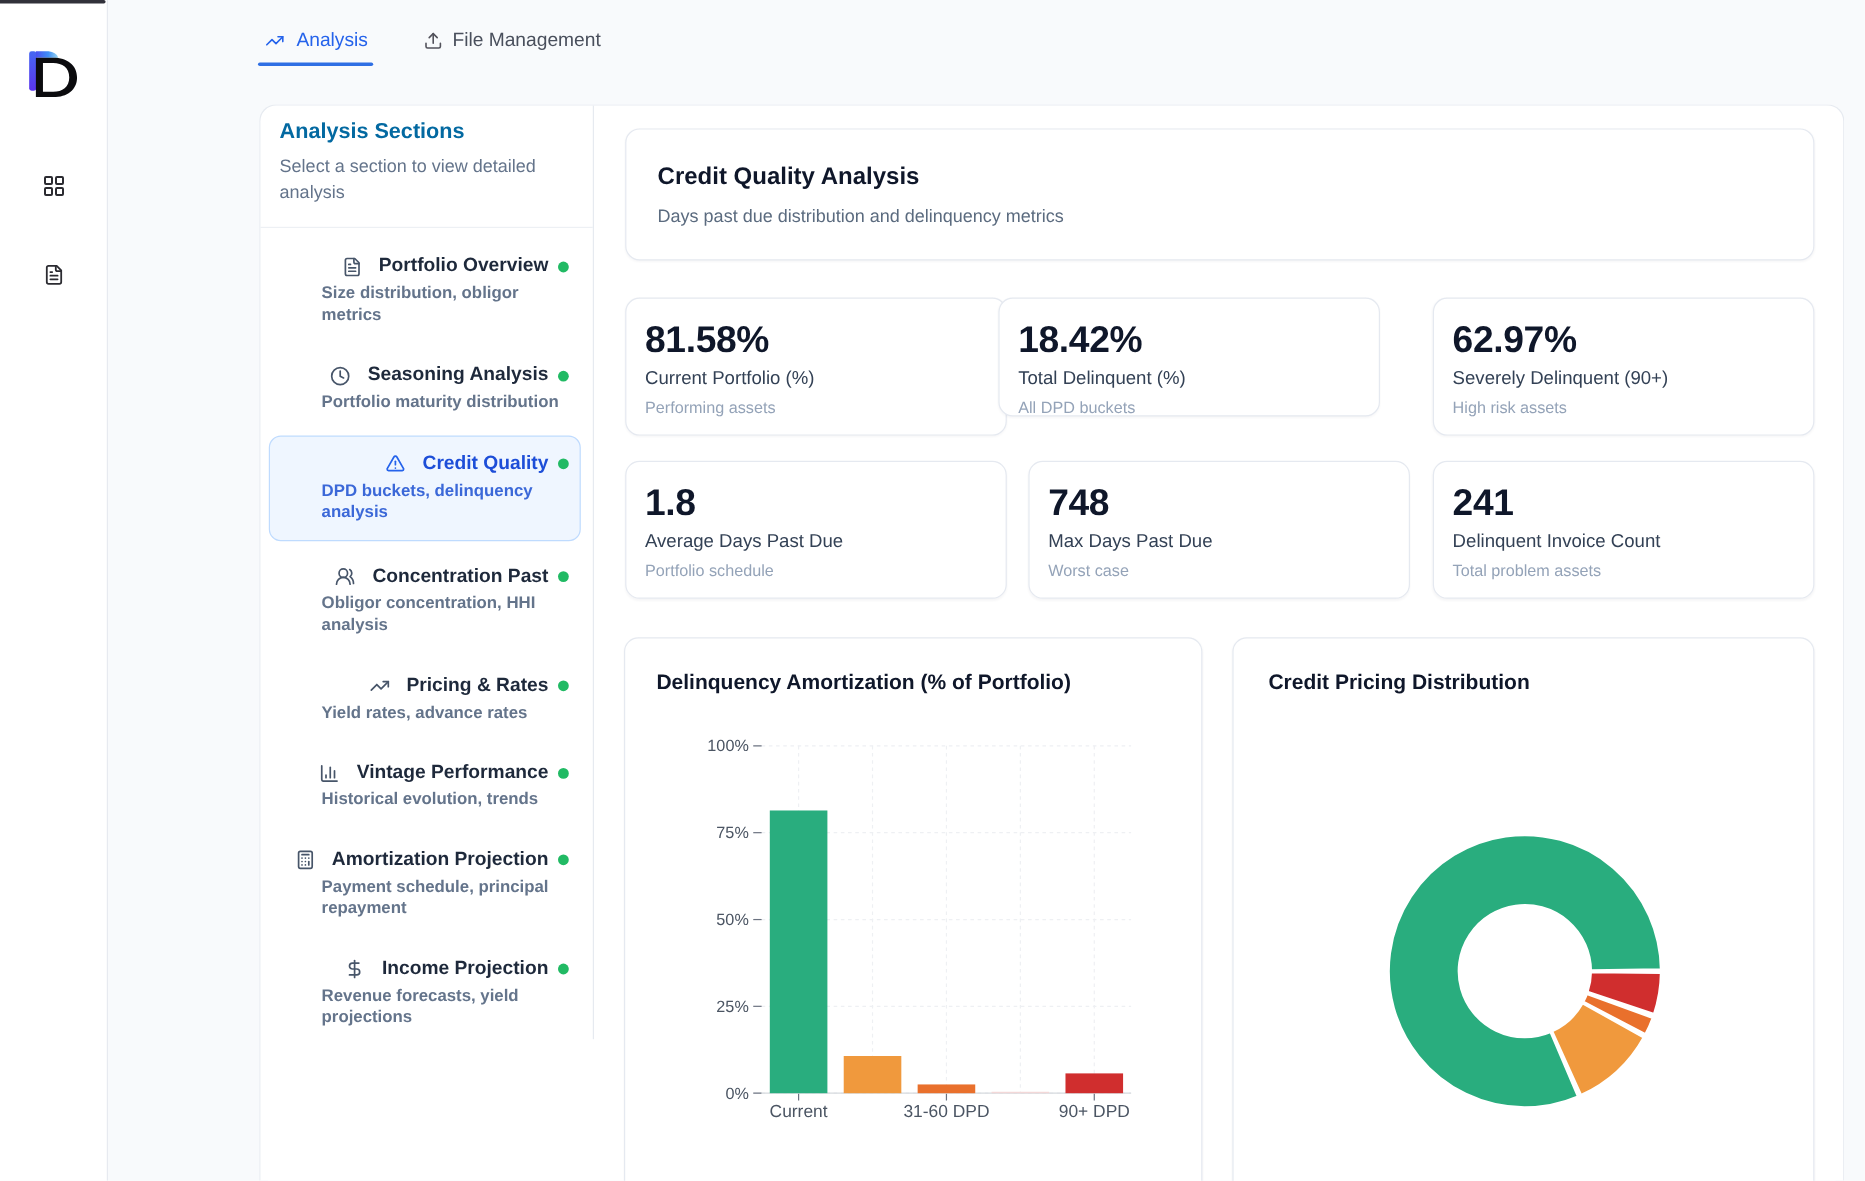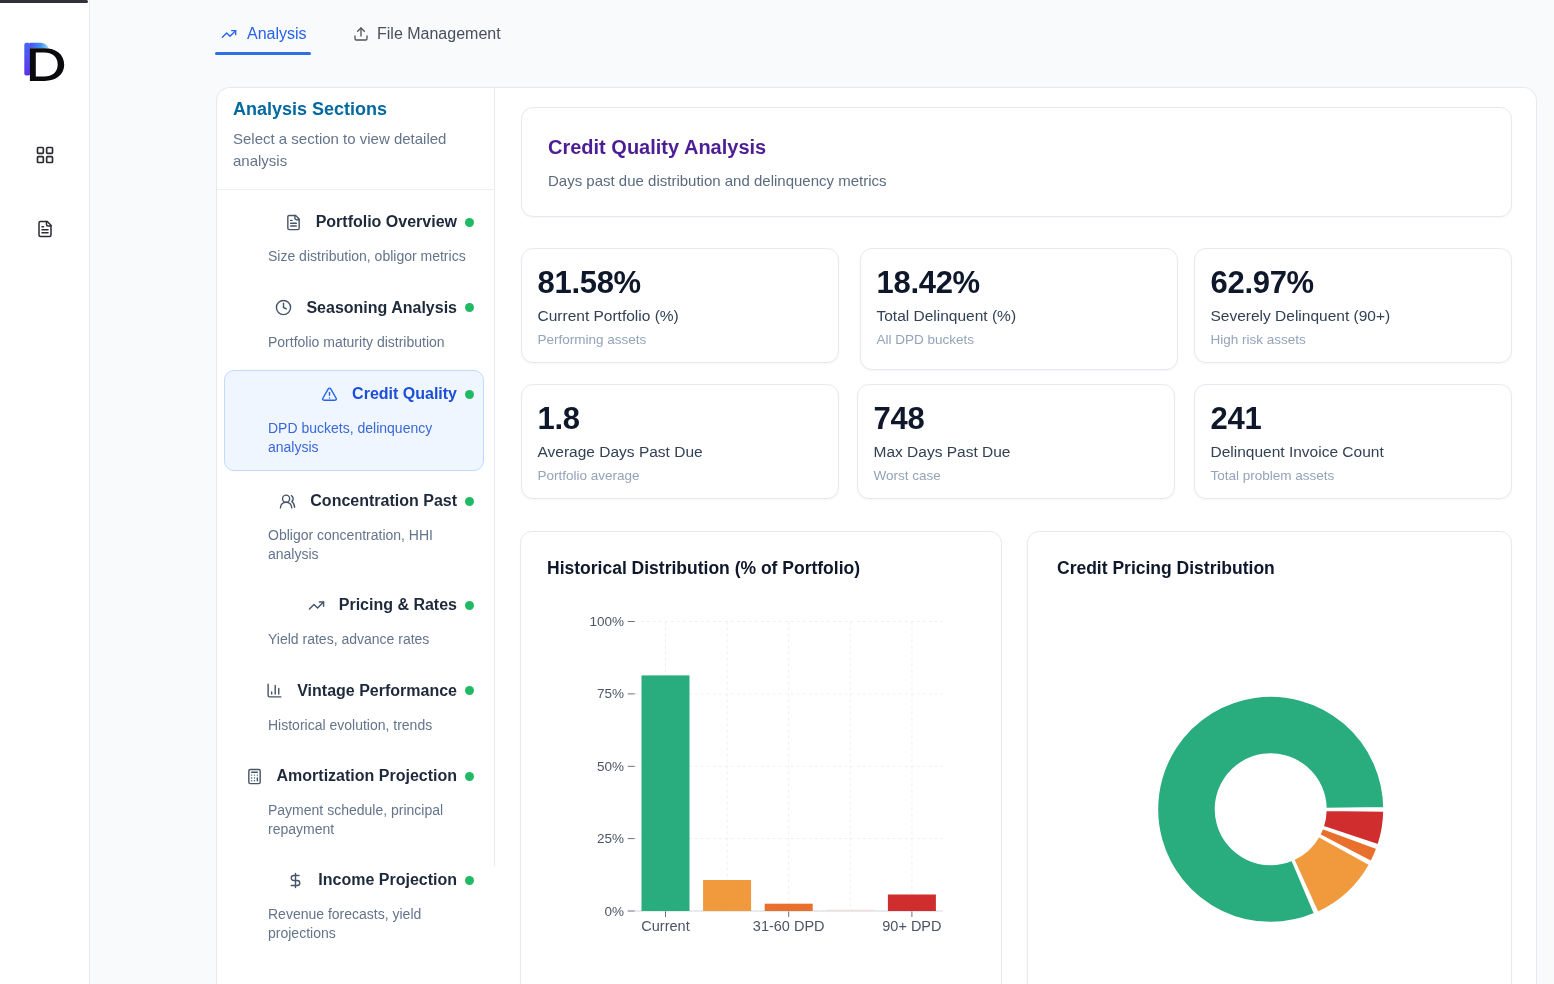--- a/index.html
+++ b/index.html
@@ -21,21 +21,21 @@
 
 .tabtxt { font-size:16px; font-weight:500; }
 
 
 #nav { position:absolute; left:224px; top:199px; width:260px; }
 .item { border-radius:10px; padding:12px 10px 12px 13px; margin-bottom:7px; }
 .item .trow { display:flex; align-items:center;justify-content:flex-end; }
 .item .trow svg { flex:0 0 auto; margin-right:14px; }
 .ititle { font-size:16px; font-weight:600; color:#1e293b; line-height:22px; }
 .idot { width:9px; height:9px; border-radius:50%; background:#21ba64; margin-left:8px; }
-.isub { font-size:14px; color:#64748b; line-height:18.5px; margin-left:31px; margin-top:14px; }
+.isub { font-size:14px; color:#64748b; line-height:18.5px; margin-left:31px; margin-top:1px;font-weight:bold; }
 .item.active { background:#eff6ff; border:1px solid #bfdbfe; padding:12px 9px 14px 12px; }
 .item.active .ititle { color:#1d4ed8; }
 .item.active .isub { color:#3b68d8; }
 
 
 .mnum { position:absolute; left:15.5px; top:16px; font-size:31px; font-weight:700; color:#0f172a; line-height:36px; letter-spacing:-.3px; }
 .mlab { position:absolute; left:15.5px; top:56.5px; font-size:15.5px; font-weight:500; color:#334155; line-height:20px; }
 .msub { position:absolute; left:15.5px; top:81.5px; font-size:13.5px; color:#94a3b8; line-height:18px; }
 .ctitle { position:absolute; font-size:17.5px; font-weight:700; color:#0f172a; line-height:24px; }
 </style>
@@ -194,56 +194,56 @@
           <path d="M17 5H9.5a3.5 3.5 0 0 0 0 7h5a3.5 3.5 0 0 1 0 7H6"></path>
         </svg>
         <span class="ititle">Income Projection</span>
         <span class="idot"></span>
       </div>
     <div class="isub">Revenue forecasts, yield projections</div>
   </div>
 </div>
 
 <div class="card" style="left:521px;top:107px;width:991px;height:110px"></div>
-<div class="abs" style="left:548px;top:136px;font-size:20px;font-weight:700;color:#4c1d95">Credit Quality Analysis</div>
+<div class="abs" style="left:548px;top:136px;font-size:20px;font-weight:700;color:#0f172a">Credit Quality Analysis</div>
 <div class="abs" style="left:548px;top:172px;font-size:15px;color:#5b6b7f">Days past due distribution and delinquency metrics</div>
 
 <div class="card" style="left:521px;top:248px;width:318px;height:115px">
   <div class="mnum">81.58%</div>
     <div class="mlab">Current Portfolio (%)</div>
     <div class="msub">Performing assets</div>
 </div>
-<div class="card" style="left:860px;top:248px;width:318px;height:122px">
+<div class="card" style="left:832px;top:248px;width:318px;height:99px">
   <div class="mnum">18.42%</div>
     <div class="mlab">Total Delinquent (%)</div>
     <div class="msub">All DPD buckets</div>
 </div>
 <div class="card" style="left:1194px;top:248px;width:318px;height:115px">
   <div class="mnum">62.97%</div>
     <div class="mlab">Severely Delinquent (90+)</div>
     <div class="msub">High risk assets</div>
 </div>
 <div class="card" style="left:521px;top:384px;width:318px;height:115px">
   <div class="mnum">1.8</div>
     <div class="mlab">Average Days Past Due</div>
-    <div class="msub">Portfolio average</div>
+    <div class="msub">Portfolio schedule</div>
 </div>
 <div class="card" style="left:857px;top:384px;width:318px;height:115px">
   <div class="mnum">748</div>
     <div class="mlab">Max Days Past Due</div>
     <div class="msub">Worst case</div>
 </div>
 <div class="card" style="left:1194px;top:384px;width:318px;height:115px">
   <div class="mnum">241</div>
     <div class="mlab">Delinquent Invoice Count</div>
     <div class="msub">Total problem assets</div>
 </div>
 
 <div class="card" style="left:520px;top:531px;width:482px;height:470px;border-radius:12px 12px 0 0"></div>
-<div class="ctitle" style="left:547px;top:556px">Historical Distribution (% of Portfolio)</div>
+<div class="ctitle" style="left:547px;top:556px">Delinquency Amortization (% of Portfolio)</div>
 <div class="card" style="left:1027px;top:531px;width:485px;height:470px;border-radius:12px 12px 0 0"></div>
 <div class="ctitle" style="left:1057px;top:556px">Credit Pricing Distribution</div>
 
 <svg class="abs" style="left:520px;top:531px" width="482" height="453" viewBox="0 0 482 453">
   <g stroke="#eef0f3" stroke-dasharray="3 3" stroke-width="1">
     <line x1="114.7" y1="90.5" x2="422.6" y2="90.5"></line>
     <line x1="114.7" y1="162.9" x2="422.6" y2="162.9"></line>
     <line x1="114.7" y1="235.3" x2="422.6" y2="235.3"></line>
     <line x1="114.7" y1="307.6" x2="422.6" y2="307.6"></line>
     <line x1="114.7" y1="380" x2="422.6" y2="380"></line>

